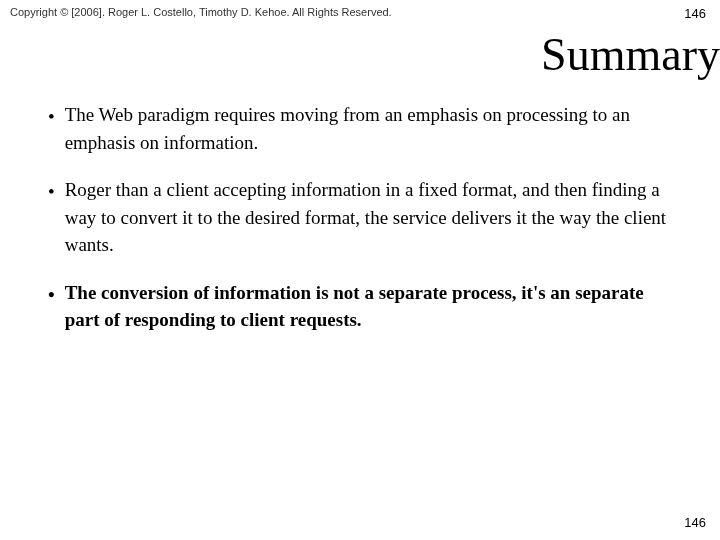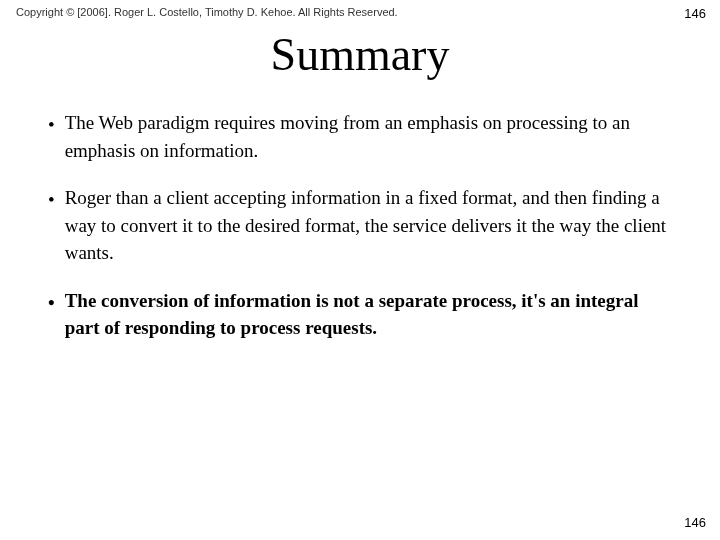--- a/index.html
+++ b/index.html
@@ -14,39 +14,39 @@
       background: #ffffff;
       font-family: Georgia, 'Times New Roman', serif;
       color: #000000;
       overflow: hidden;
       position: relative;
     }
 
     .copyright {
       font-size: 11px;
       color: #333333;
-      padding: 6px 16px;
+      padding: 6px 10px;
       font-family: Arial, sans-serif;
     }
 
     .page-number-top {
       position: absolute;
       top: 6px;
       right: 14px;
       font-size: 13px;
       font-family: Arial, sans-serif;
       color: #000;
     }
 
     .title {
-      text-align: center;
+      text-align: right;
       font-size: 46px;
       font-weight: normal;
       margin-top: 4px;
-      margin-bottom: 28px;
+      margin-bottom: 20px;
       font-family: Georgia, 'Times New Roman', serif;
     }
 
     .content {
       padding: 0 48px 0 48px;
     }
 
     .bullet-list {
       list-style: none;
       padding: 0;
@@ -101,20 +101,20 @@
     <li>
       <span class="bullet">•</span>
       <span>The Web paradigm requires moving from an emphasis on processing to an emphasis on information.</span>
     </li>
     <li>
       <span class="bullet">•</span>
       <span>Roger than a client accepting information in a fixed format, and then finding a way to convert it to the desired format, the service delivers it the way the client wants.</span>
     </li>
     <li class="bold-item">
       <span class="bullet">•</span>
-      <span>The conversion of information is not a separate process, it's an integral part of responding to process requests.</span>
+      <span>The conversion of information is not a separate process, it's an separate part of responding to client requests.</span>
     </li>
   </ul>
 </div>
 
 <div class="page-number-bottom">
   <span>146</span>
 </div>
 
 </body></html>

